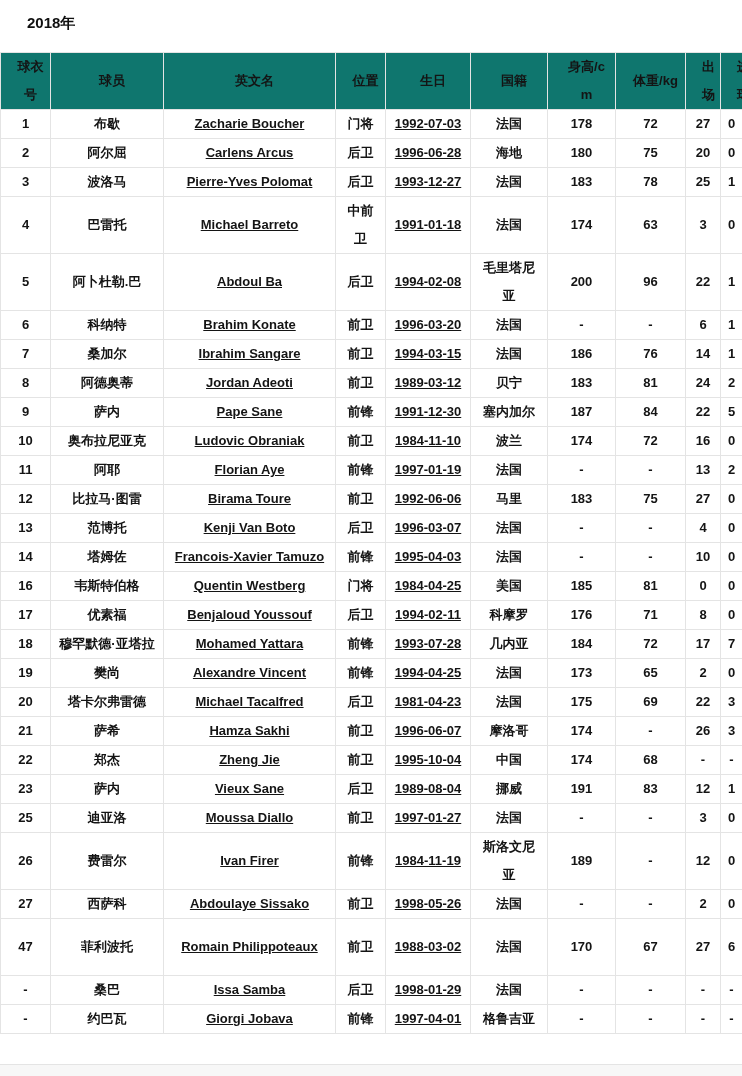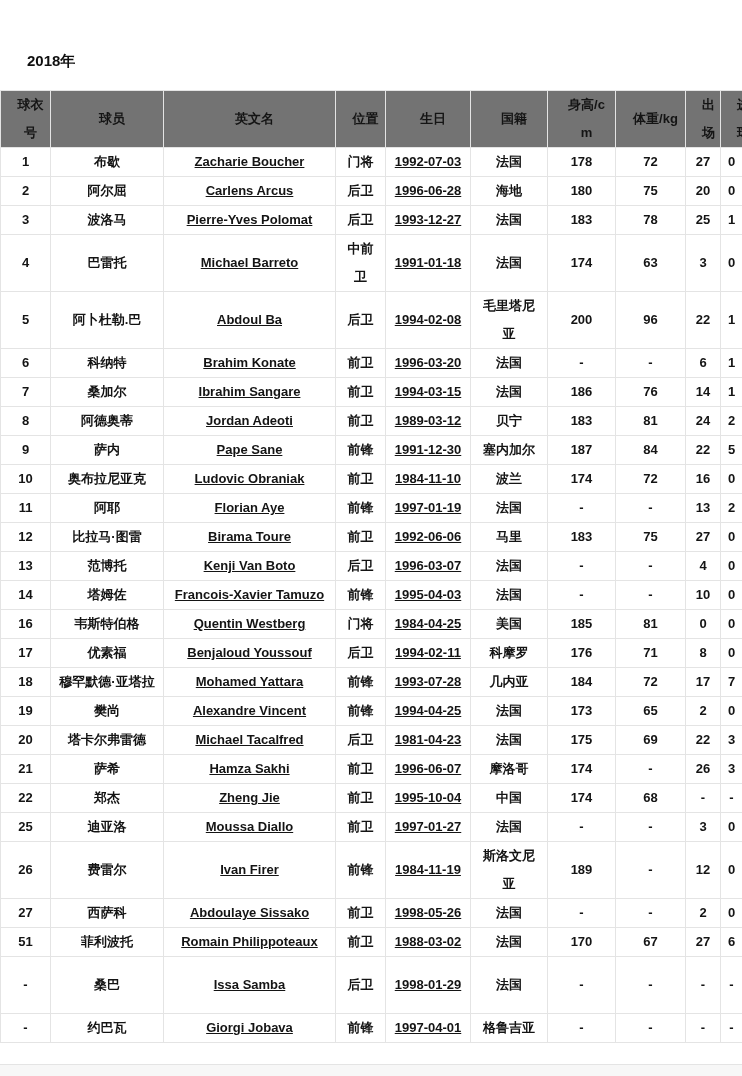--- a/index.html
+++ b/index.html
@@ -12,41 +12,40 @@
     font-family: "Liberation Sans", sans-serif;
     color: #141414;
   }
   .title {
     box-sizing: border-box;
     height: 52px;
     padding: 14px 0 0 27px;
     font-size: 15px;
     font-weight: bold;
     color: #0f0f0f;
-    margin-top: 38px;
   }
   table.roster {
     width: 742px;
     border-collapse: collapse;
     table-layout: fixed;
     font-size: 13px;
     font-weight: bold;
     color: #141414;
   }
   th, td {
     box-sizing: border-box;
     border: 1px solid #e4e4e4;
     text-align: center;
     vertical-align: middle;
     padding: 0 6px;
     line-height: 28px;
     overflow: hidden;
   }
   th {
-    background: #737373;
+    background: #0f766e;
     height: 56px;
     font-weight: bold;
     word-break: break-all;
     padding-left: 16px;
   }
   td { height: 28px; background: #ffffff; }
   
   tbody tr:nth-child(4),
   tbody tr:nth-child(5),
   tbody tr:nth-child(26) { height: 57px; }
@@ -339,20 +338,32 @@
           <td class="col-name_en">Zheng Jie</td>
           <td class="col-position">前卫</td>
           <td class="col-birthday">1995-10-04</td>
           <td class="col-nationality">中国</td>
           <td class="col-height">174</td>
           <td class="col-weight">68</td>
           <td class="col-appearances">-</td>
           <td class="col-goals">-</td>
         </tr>
         <tr>
+          <td class="col-number">23</td>
+          <td class="col-name_cn">萨内</td>
+          <td class="col-name_en">Vieux Sane</td>
+          <td class="col-position">后卫</td>
+          <td class="col-birthday">1989-08-04</td>
+          <td class="col-nationality">挪威</td>
+          <td class="col-height">191</td>
+          <td class="col-weight">83</td>
+          <td class="col-appearances">12</td>
+          <td class="col-goals">1</td>
+        </tr>
+        <tr>
           <td class="col-number">25</td>
           <td class="col-name_cn">迪亚洛</td>
           <td class="col-name_en">Moussa Diallo</td>
           <td class="col-position">前卫</td>
           <td class="col-birthday">1997-01-27</td>
           <td class="col-nationality">法国</td>
           <td class="col-height">-</td>
           <td class="col-weight">-</td>
           <td class="col-appearances">3</td>
           <td class="col-goals">0</td>
@@ -375,21 +386,21 @@
           <td class="col-name_en">Abdoulaye Sissako</td>
           <td class="col-position">前卫</td>
           <td class="col-birthday">1998-05-26</td>
           <td class="col-nationality">法国</td>
           <td class="col-height">-</td>
           <td class="col-weight">-</td>
           <td class="col-appearances">2</td>
           <td class="col-goals">0</td>
         </tr>
         <tr>
-          <td class="col-number">51</td>
+          <td class="col-number">47</td>
           <td class="col-name_cn">菲利波托</td>
           <td class="col-name_en">Romain Philippoteaux</td>
           <td class="col-position">前卫</td>
           <td class="col-birthday">1988-03-02</td>
           <td class="col-nationality">法国</td>
           <td class="col-height">170</td>
           <td class="col-weight">67</td>
           <td class="col-appearances">27</td>
           <td class="col-goals">6</td>
         </tr>

